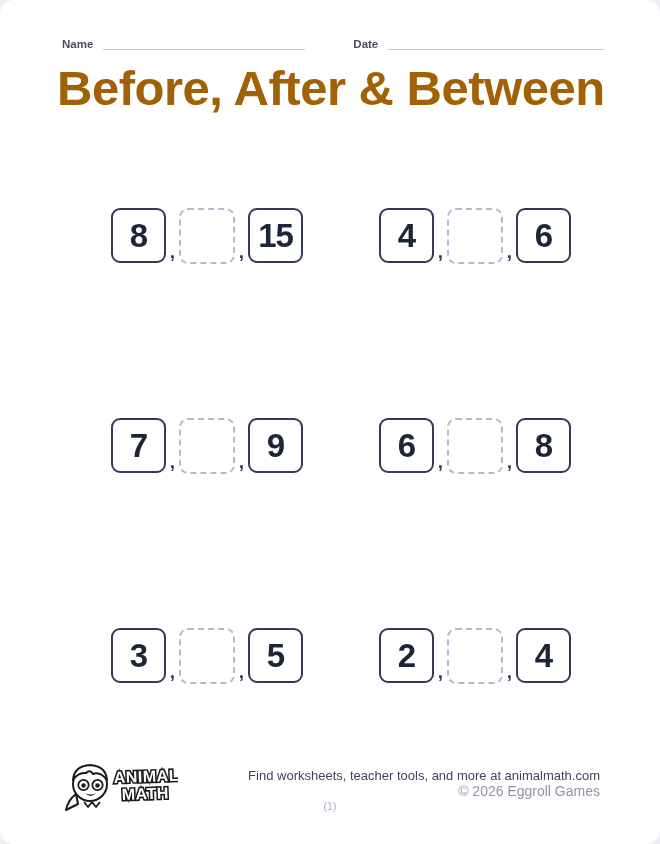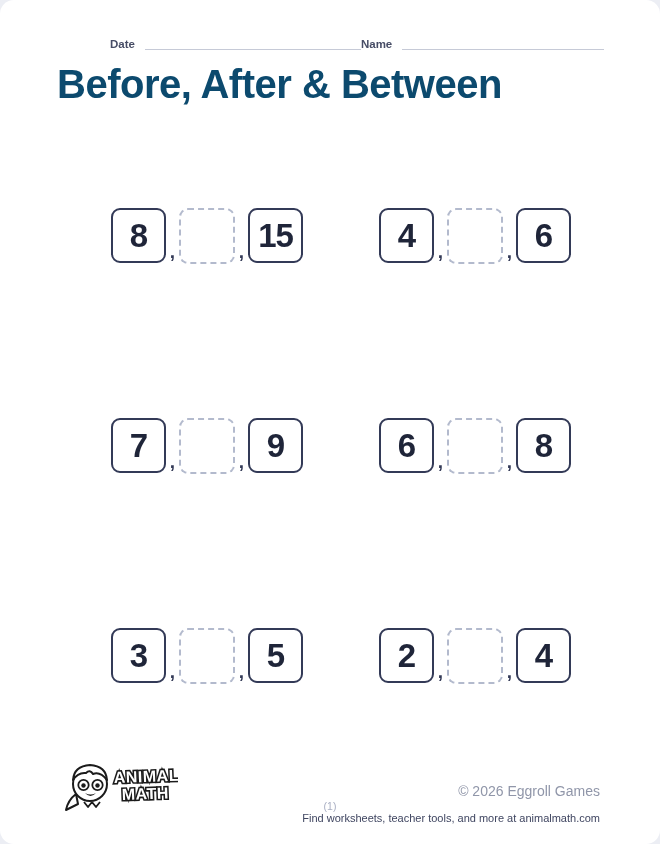--- a/index.html
+++ b/index.html
@@ -27,21 +27,21 @@
   }
   .field-line{
     border-bottom:1px solid #c6cad7;height:13px;
   }
   .name-line{width:202px;}
   .field-date{margin-left:48px;}
   .date-line{width:216px;}
 
   .page-title{
     position:absolute;top:62px;left:57px;
-    font-size:40px;font-weight:700;color:#0c4a6e;
+    font-size:49px;font-weight:700;color:#a16207;
     letter-spacing:-0.5px;line-height:1.1;
   }
   .page-subtitle{
     position:absolute;top:109px;left:59px;
     font-size:16.5px;color:#3d4360;font-weight:500;
   }
 
   
   .problems{
     position:absolute;top:208px;left:111px;
@@ -74,45 +74,45 @@
     font-size:19px;font-weight:800;color:#333a57;
     padding-bottom:3px;line-height:1;
   }
 
   
   .logo{
     position:absolute;left:60px;top:760px;
   }
   .footer-find{
     position:absolute;top:768px;right:60px;
-    font-size:11px;color:#3f4560;font-weight:500;margin-top:44px;
+    font-size:13px;color:#3f4560;font-weight:500;
   }
   .footer-copyright{
     position:absolute;top:783px;right:60px;
     font-size:14px;color:#9096a9;font-weight:500;
   }
   .page-number{
     position:absolute;top:800px;left:0;right:0;
     text-align:center;
     font-size:10.5px;color:#a9afc3;font-weight:500;
   }
 </style>
 </head>
 <body>
 
 <div class="card">
 
   <div class="fields">
+    <div class="field">
+      <span class="field-label">Name</span>
+      <span class="field-line name-line"></span>
+    </div>
     <div class="field field-date">
       <span class="field-label">Date</span>
       <span class="field-line date-line"></span>
-    </div>
-    <div class="field">
-      <span class="field-label">Name</span>
-      <span class="field-line name-line"></span>
     </div>
   </div>
 
   <div class="page-title">Before, After &amp; Between</div>
 
   <div class="problems">
 
     <div class="cell">
       <div class="nbox">
           <span>8</span>

